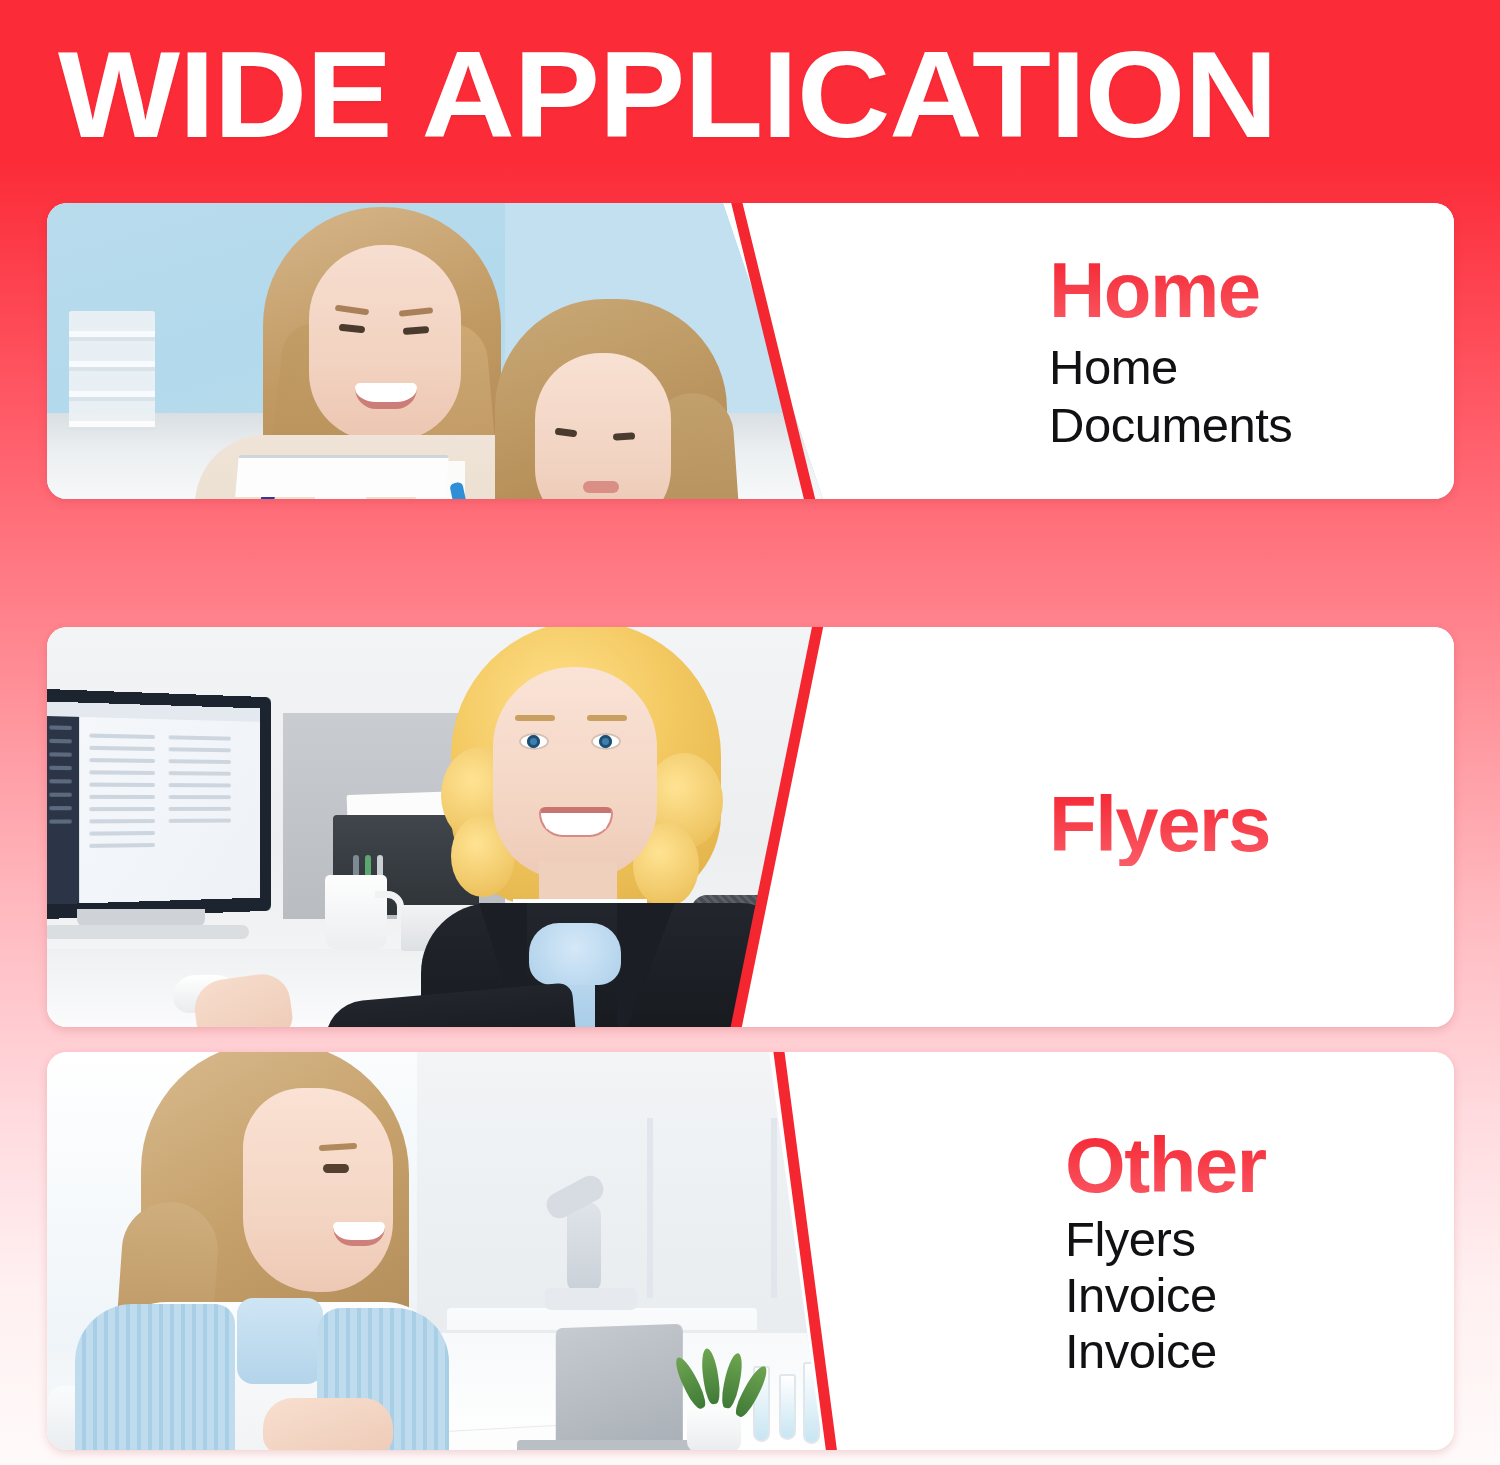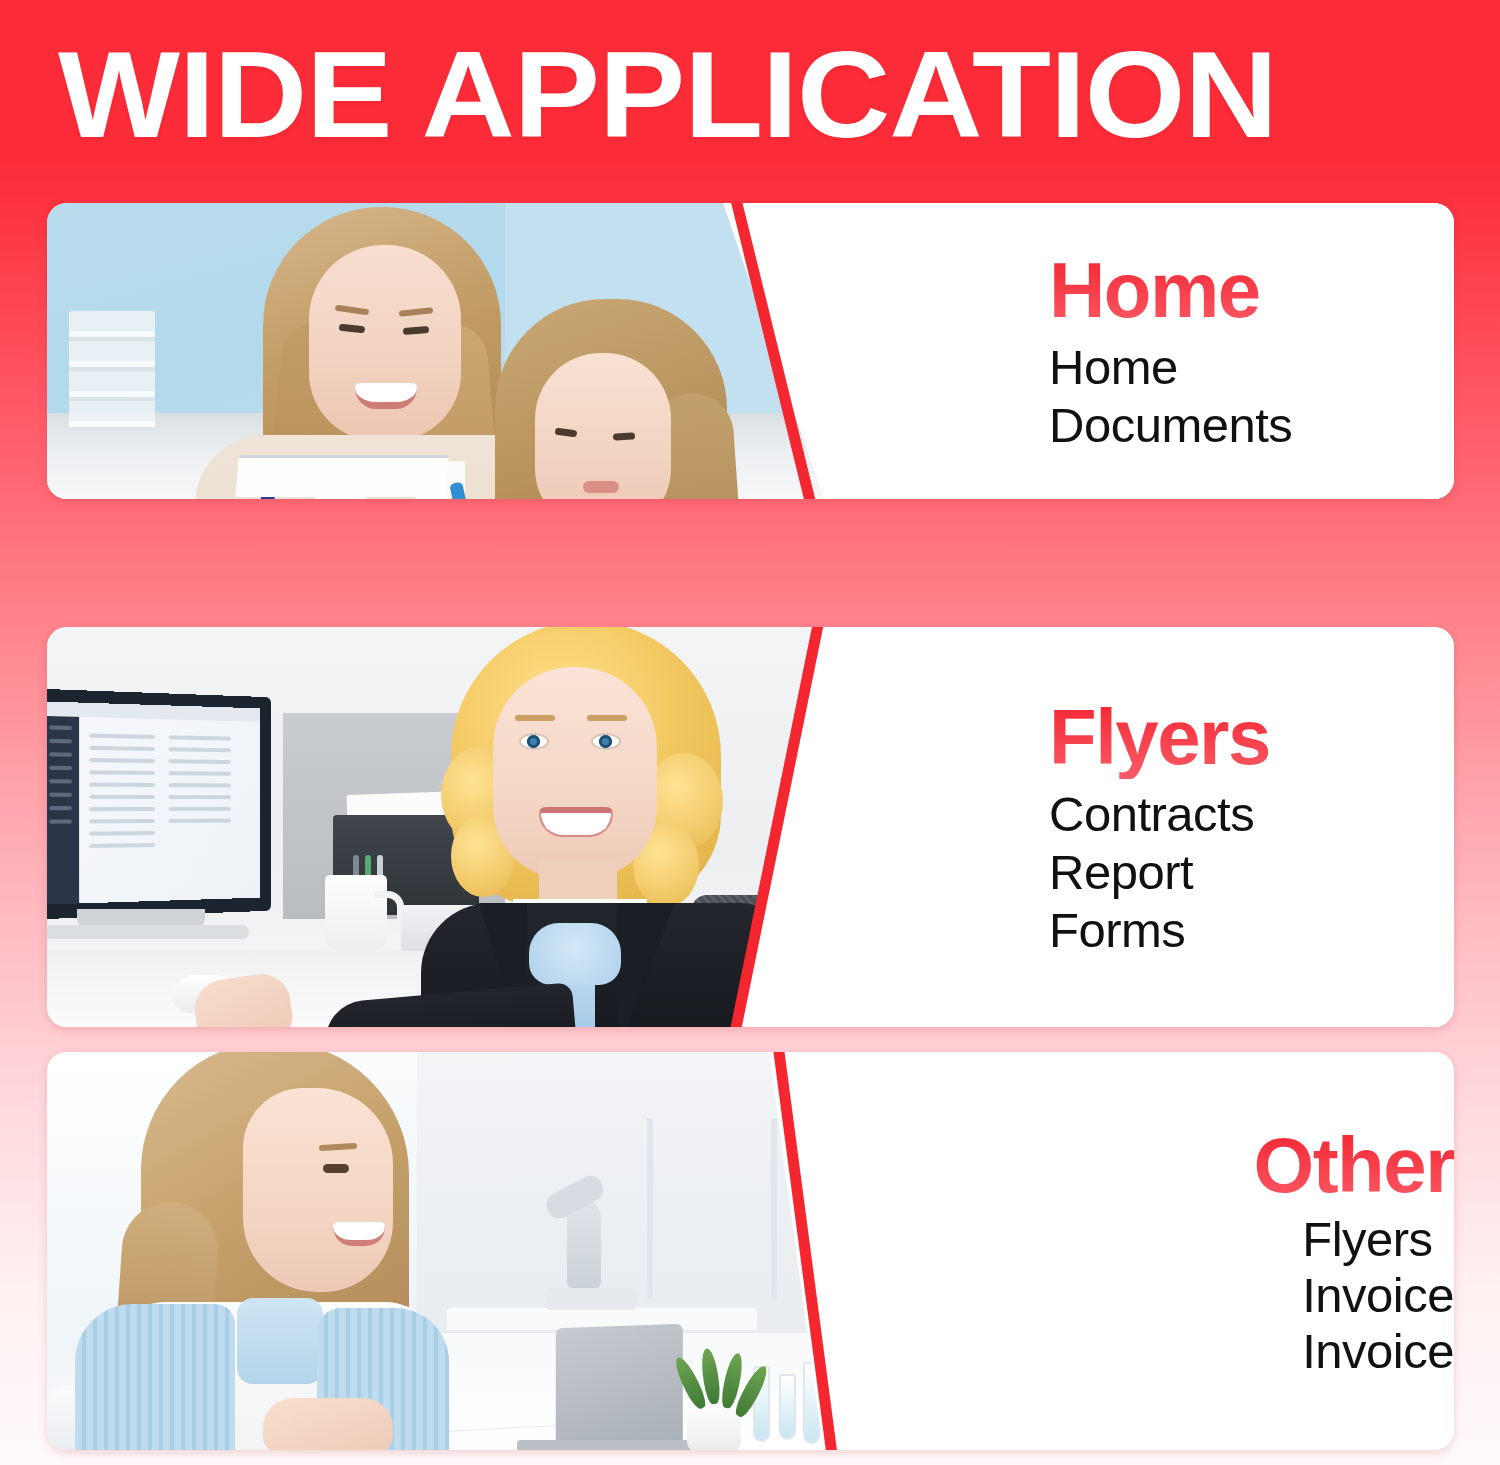--- a/index.html
+++ b/index.html
@@ -68,21 +68,21 @@
   #card-1 .diagonal span{ left:772px; transform:rotate(11.5deg);  transform-origin:top center; }
   #card-2 .diagonal span{ left:722px; transform:rotate(-7.5deg);  transform-origin:top center; }
 
   
   .text-pane{
     position:absolute; right:0; top:0; bottom:0; left:790px;
     background:#fff;
     display:flex; flex-direction:column; justify-content:center;
     padding-left:212px;
   }
-  #card-2 .text-pane{ left:816px; padding-left:202px;align-items:flex-end; }
+  #card-2 .text-pane{ left:816px; padding-left:202px; }
 
   .cat-title{
     font-size:78px; line-height:84px; font-weight:800;
     color:#f9515c;
     background:linear-gradient(180deg,#f4222f 0%,#fa5c67 100%);
     -webkit-background-clip:text; background-clip:text;
     -webkit-text-fill-color:transparent;
     letter-spacing:-1.5px;
     margin-bottom:6px;
     white-space:nowrap;
@@ -457,25 +457,20 @@
         <div class="w-hand"></div>
       </div>
     </div>
 
     <div class="diagonal">
         <span></span>
       </div>
 
     <div class="text-pane">
       <div class="cat-title">Flyers</div>
-      <ul class="cat-list">
-        <li>Contracts</li>
-        <li>Report</li>
-        <li>Forms</li>
-      </ul>
     </div>
 
   </div>
 </div>
 
 <div class="card" id="card-2">
   <div class="card-inner">
 
     <div class="photo">
       <div class="ph3">

